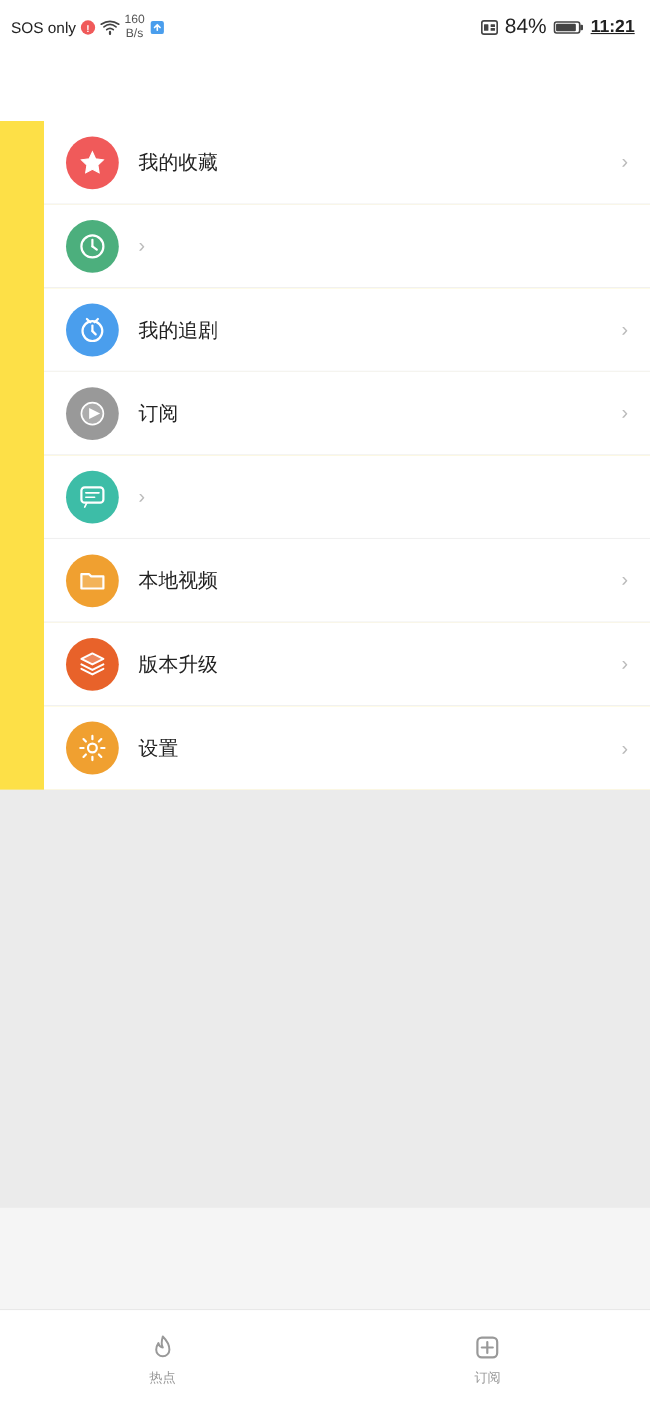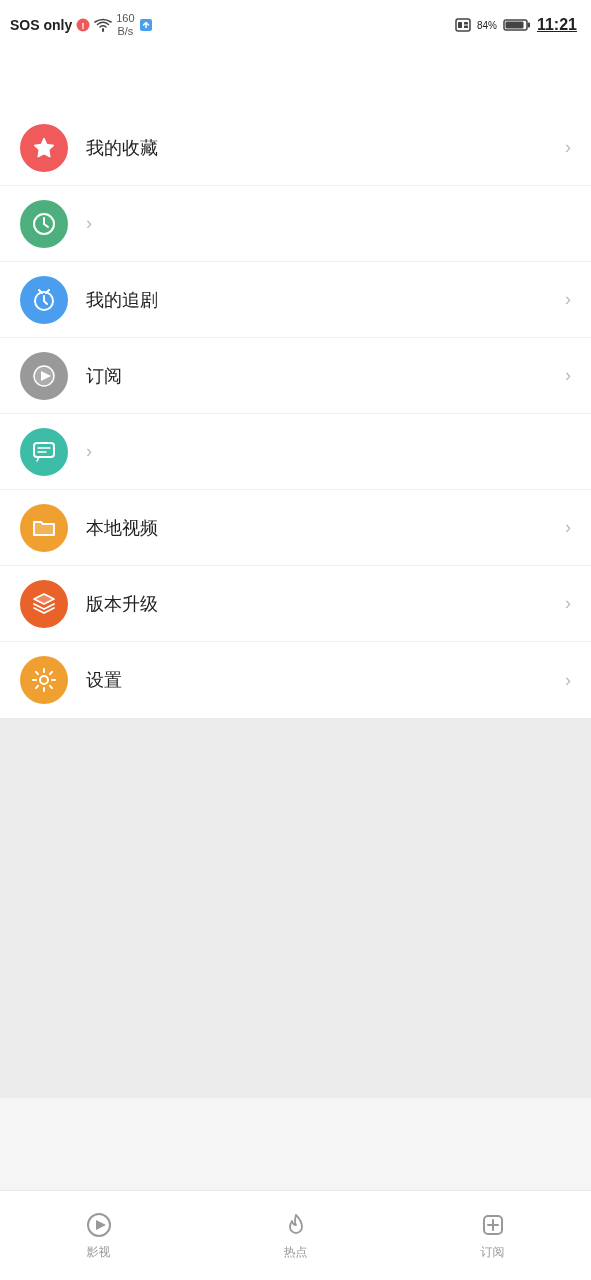--- a/index.html
+++ b/index.html
@@ -22,41 +22,41 @@
       justify-content: space-between;
       padding: 0 14px 0 10px;
     }
     .status-left {
       display: flex;
       align-items: center;
       gap: 4px;
     }
     .sos-text {
       font-size: 14px;
-      font-weight: 700;
+      font-weight: 400;
       color: #222;
     }
     .status-icons {
       display: flex;
       align-items: center;
       gap: 4px;
     }
     .network-speed {
       font-size: 10px;
       color: #555;
       line-height: 1.2;
       text-align: center;
     }
     .status-right {
       display: flex;
       align-items: center;
       gap: 6px;
     }
     .battery-text {
-      font-size: 10px;
+      font-size: 19px;
       color: #222;
       font-weight: 500;
     }
     .time-text {
       font-size: 16px;
       color: #222;
       font-weight: 600;
       text-decoration: underline;
     }
 
@@ -64,20 +64,21 @@
     .top-spacer {
       width: 100%;
       height: 60px;
       background: #ffffff;
     }
 
     
     .menu-list {
       background: #fde047;
       width: 100%;
+      padding-left: 40px;
     }
     .menu-item {
       display: flex;
       align-items: center;
       padding: 0 20px;
       height: 76px;
       border-bottom: 1px solid #f0f0f0;
       cursor: pointer;
       background: #ffffff;
     }
@@ -304,29 +305,20 @@
     <span class="menu-label">设置</span>
     <span class="menu-chevron">›</span>
   </div>
 
 </div>
 
 <div class="gray-area"></div>
 
 <div class="bottom-nav">
 
-  <div class="nav-item">
-    <div class="nav-icon">
-      <svg width="28" height="28" viewBox="0 0 28 28" fill="none">
-        <circle cx="14" cy="14" r="11" stroke="#999" stroke-width="2"></circle>
-        <polygon points="11,9 21,14 11,19" fill="#999"></polygon>
-      </svg>
-    </div>
-    <span class="nav-label">影视</span>
-  </div>
 
   <div class="nav-item">
     <div class="nav-icon">
       <svg width="28" height="28" viewBox="0 0 28 28" fill="none">
         <path d="M14 4 C14 4 20 10 20 16 C20 19.3 17.3 22 14 22 C10.7 22 8 19.3 8 16 C8 13 10 10 10 10 C10 10 11 14 14 14 C14 14 12 11 14 4Z" stroke="#999" stroke-width="1.8" fill="none" stroke-linejoin="round"></path>
       </svg>
     </div>
     <span class="nav-label">热点</span>
   </div>
 

